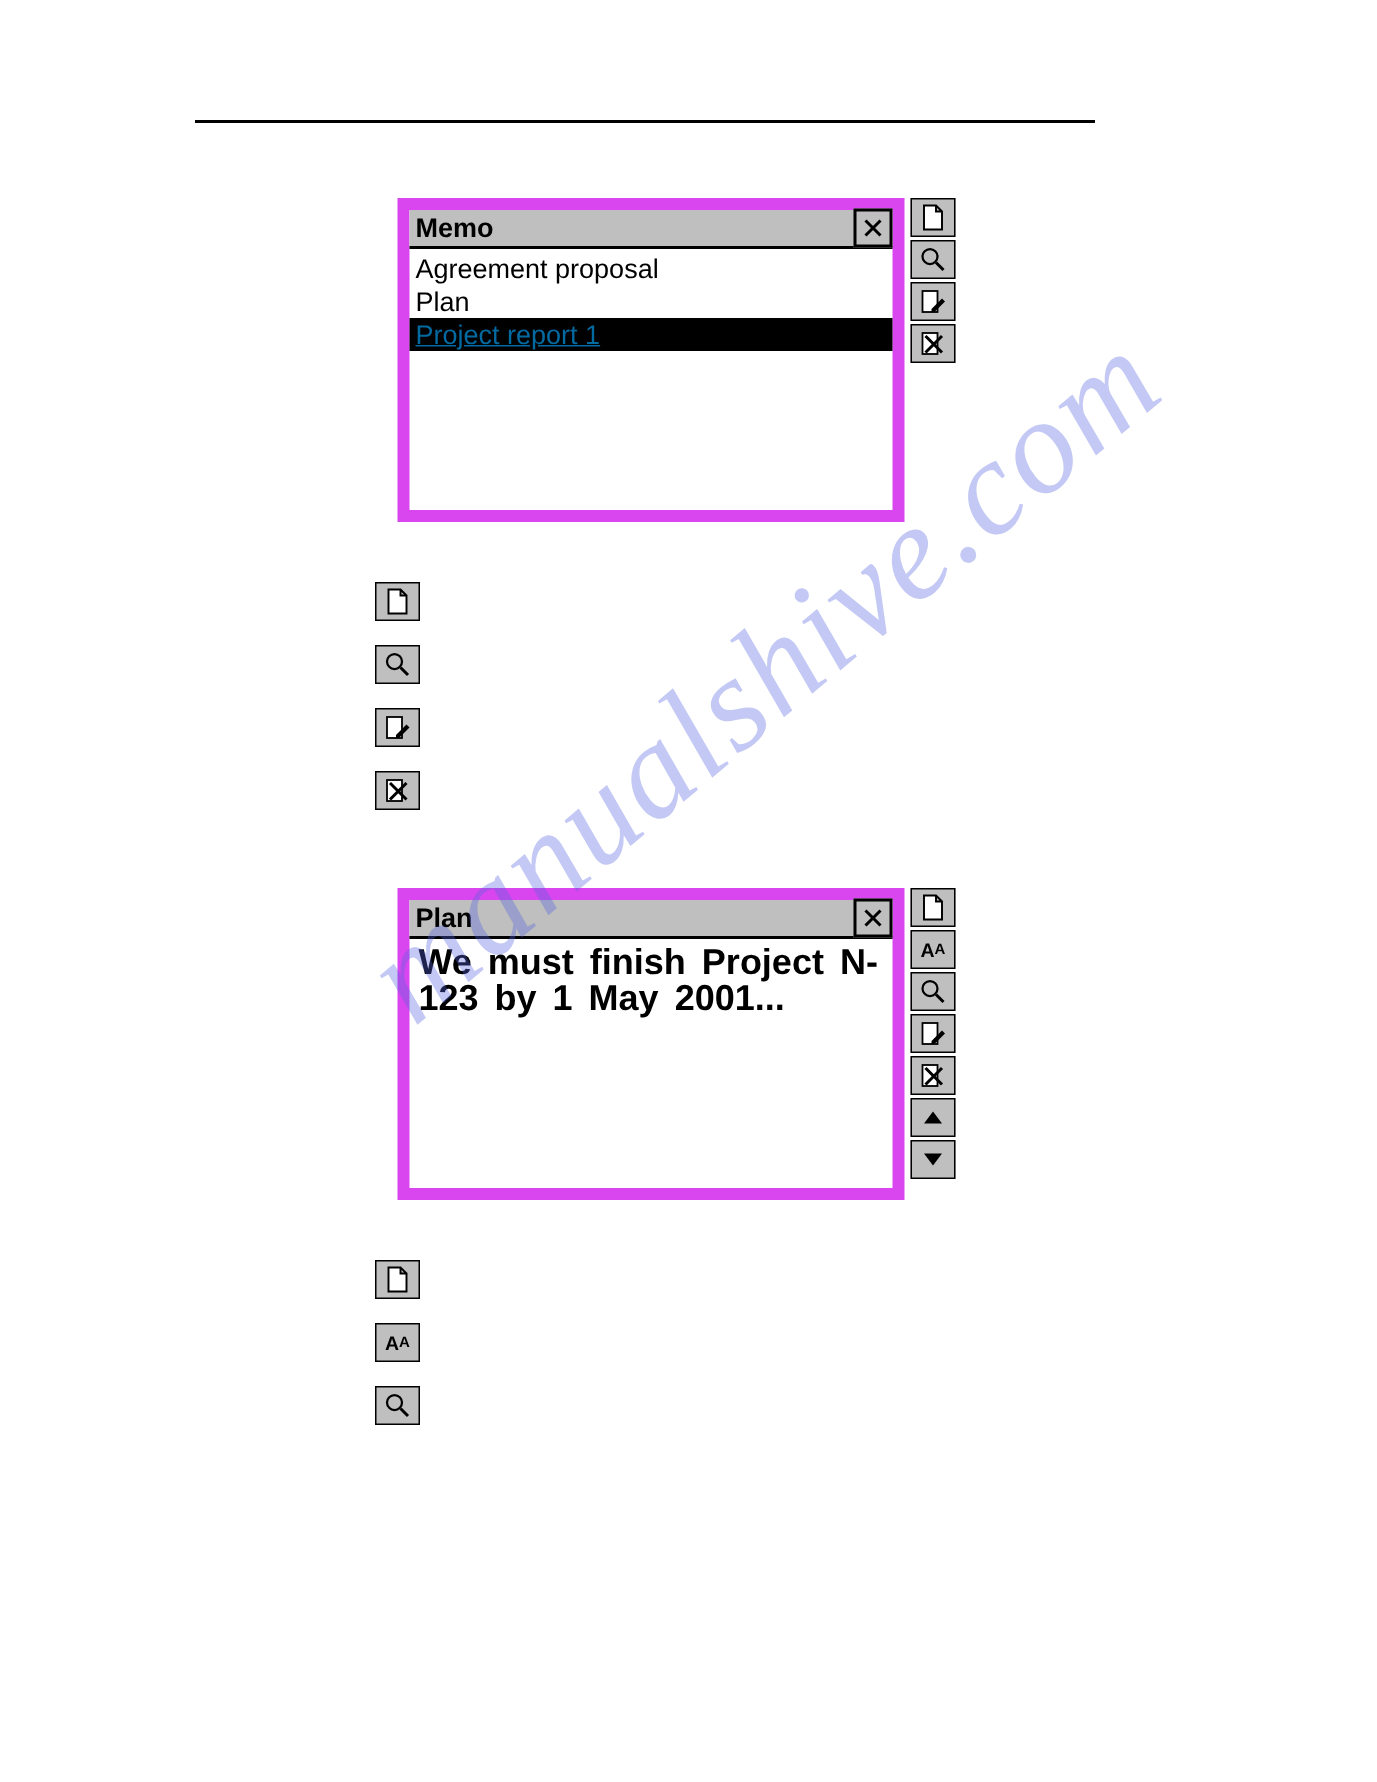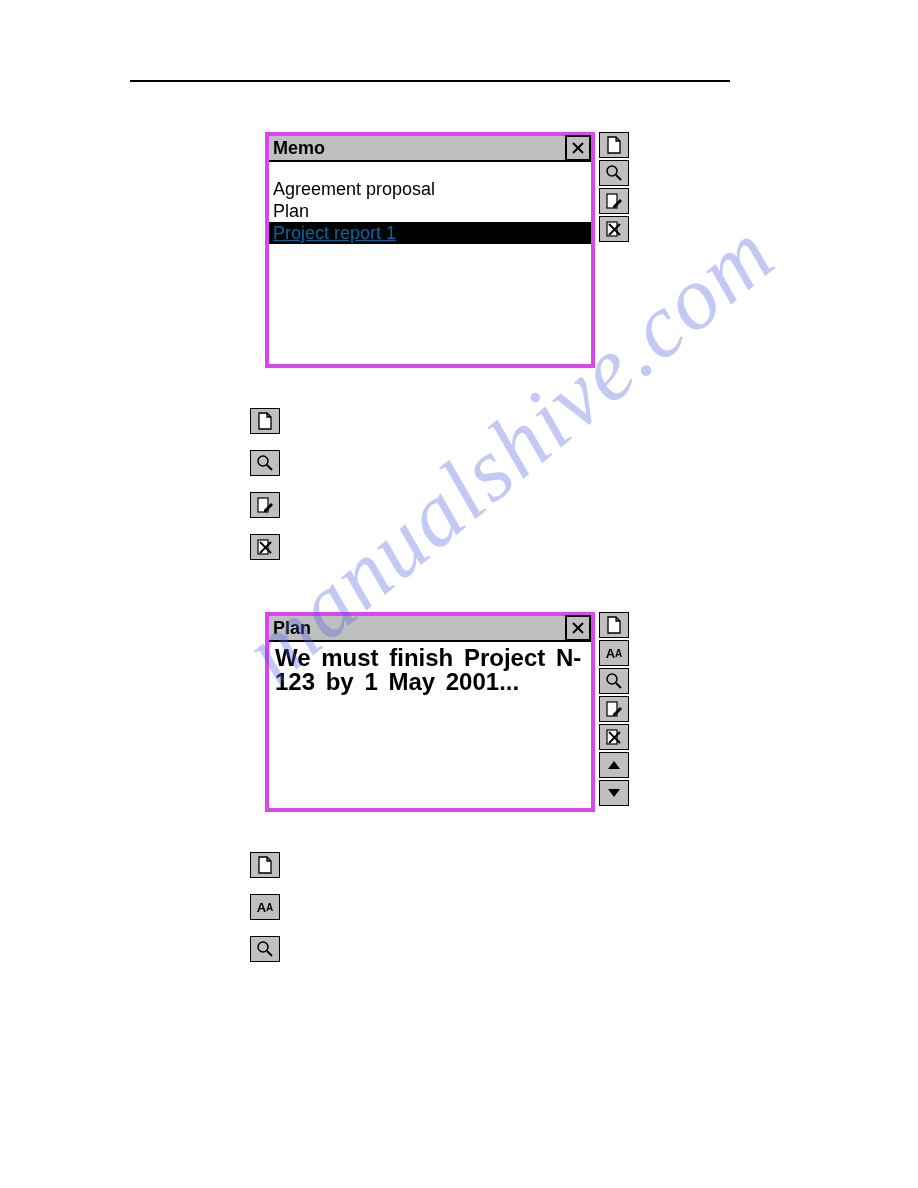--- a/index.html
+++ b/index.html
@@ -18,21 +18,21 @@
     border-top: 2px solid #000;
     margin-bottom: 50px;
     width: 600px;
   }
   .device-panel {
     display: flex;
     margin-left: 135px;
     margin-bottom: 40px;
   }
   .window {
-    border: 4px solid #d946ef;
+    border: 8px solid #d946ef;
     background: #fff;
     width: 322px;
   }
   .titlebar {
     display: flex;
     align-items: center;
     background: #bfbfbf;
     border-bottom: 2px solid #000;
     height: 24px;
   }
@@ -49,21 +49,21 @@
     display: flex;
     align-items: center;
     justify-content: center;
     font-weight: bold;
     font-size: 18px;
     line-height: 1;
     margin: 0;
     background: #bfbfbf;
   }
   .listbox {
-    padding: 16px 0;
+    padding: 2px 0;
     min-height: 170px;
   }
   .list-item {
     font-size: 18px;
     padding: 0 4px;
     line-height: 22px;
   }
   .list-item.selected {
     background: #000;
     color: #0369a1;

